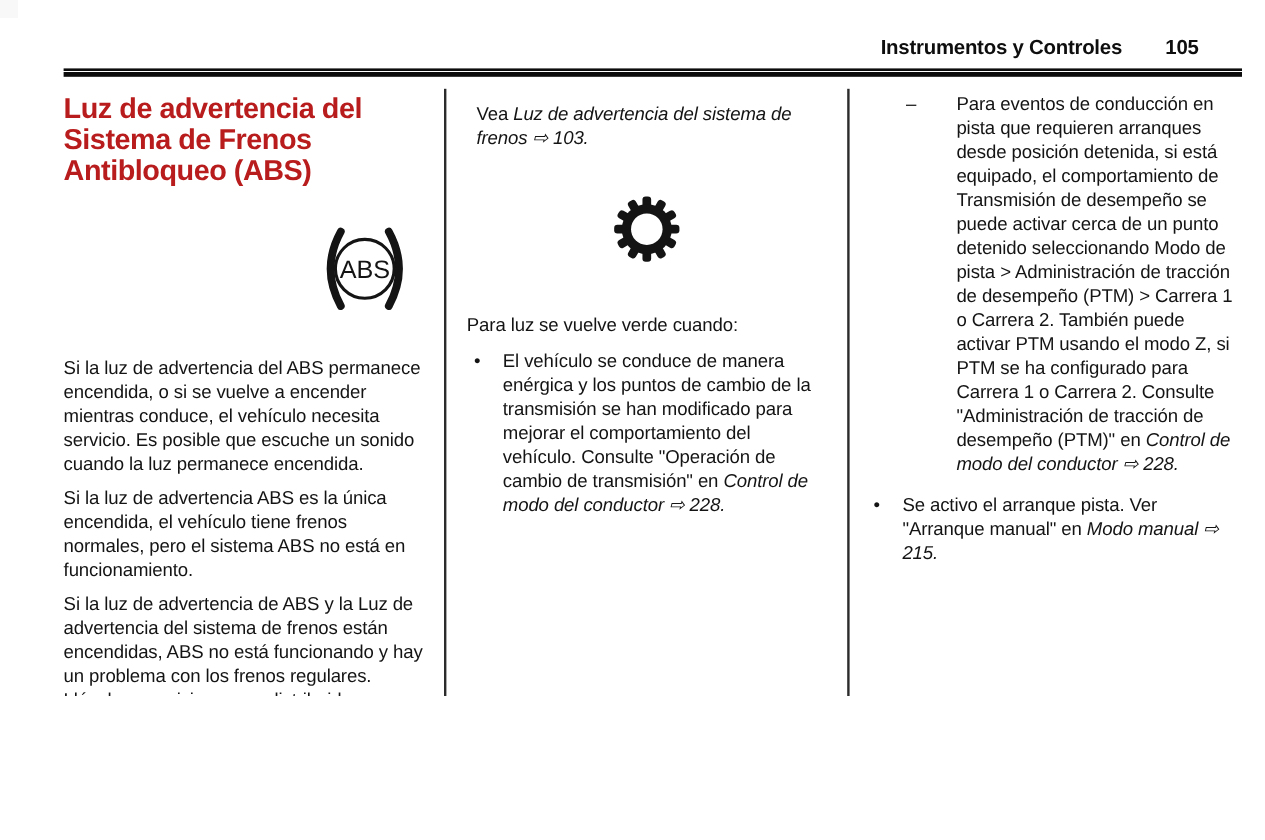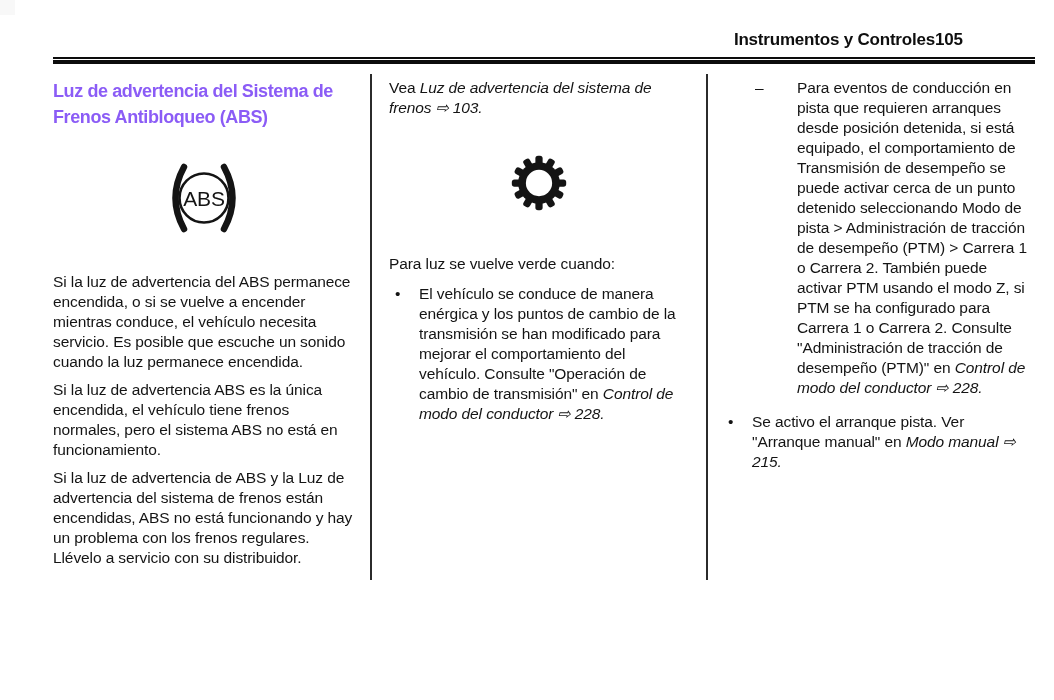--- a/index.html
+++ b/index.html
@@ -11,45 +11,45 @@
     color:#141414;
     overflow:hidden;
   }
   
   .hdr{
     position:absolute;top:30px;left:53px;width:982px;
     display:flex;justify-content:flex-end;align-items:baseline;
     font-weight:bold;font-size:17px;letter-spacing:-0.2px;color:#0e0e0e;
   }
   .hdr .sect{margin-right:0;}
-  .hdr .pnum{width:100px;text-align:left;}
+  .hdr .pnum{width:100px;text-align:center;}
   .hdr-rule{
     position:absolute;top:57px;left:53px;width:982px;height:7px;
     background:linear-gradient(to bottom,#0c0c0c 0 2px,#ffffff 2px 3px,#0c0c0c 3px 7px);
   }
   .corner-artifact{position:absolute;top:0;left:0;width:15px;height:15px;background:#f8f8f8;}
   
   .vdiv{position:absolute;top:74px;width:1.5px;height:598px;background:#2b2b2b;}
   .vdiv.d1{left:370px;}
   .vdiv.d2{left:706px;}
   
   .col{position:absolute;top:78px;font-size:15.5px;line-height:20px;letter-spacing:-0.1px;}
   .col.c1{left:53px;width:301px;}
   .col.c2{left:389px;width:300px;}
   .col.c3{left:722px;width:313px;}
   h2.man-heading{
-    margin:0;font-size:18px;line-height:26px;font-weight:bold;
-    letter-spacing:-0.4px;color:#8b5cf6;
+    margin:0;font-size:24px;line-height:26px;font-weight:bold;
+    letter-spacing:-0.4px;color:#b91c1c;
   }
   .c2 h2.man-heading{margin-top:16px;}
   .para{margin:0 0 8px 0;}
   .icon-wrap{display:flex;justify-content:center;}
-  .abs-wrap{margin:30px 0 36px 0;}
+  .abs-wrap{margin:30px 0 36px 0;justify-content:flex-end;}
   .gear-wrap{margin:36px 0 0 0;}
-  .ref{margin:0;}
+  .ref{margin:8px;}
   .it{font-style:italic;}
   .intro{margin-top:42px;}
   ul.blist{list-style:none;margin:10px 0 0 0;padding:0;}
   li.bitem{position:relative;padding-left:30px;margin:0 0 14px 0;}
   li.bitem .marker{position:absolute;left:6px;top:0;}
   li.ditem{position:relative;padding-left:75px;margin:0 0 14px 0;}
   li.ditem .marker{position:absolute;left:33px;top:0;}
   .c3 ul.blist{margin-top:0;}
 </style>
 </head>

